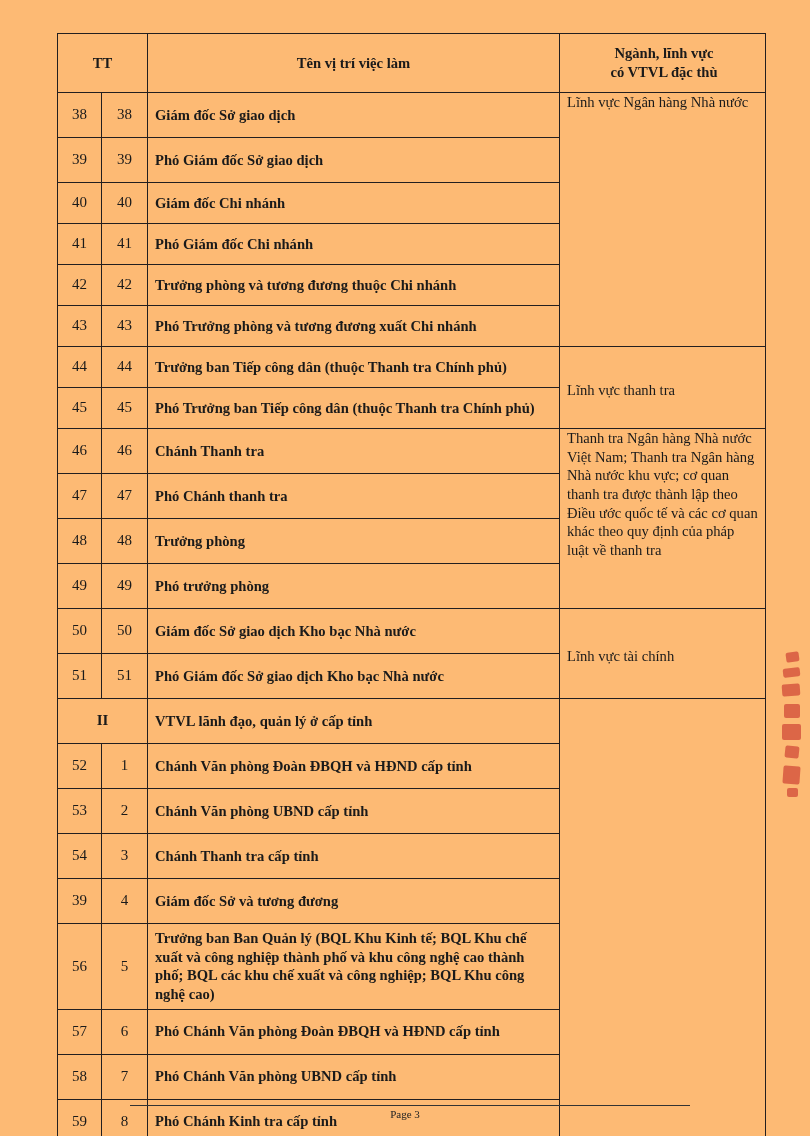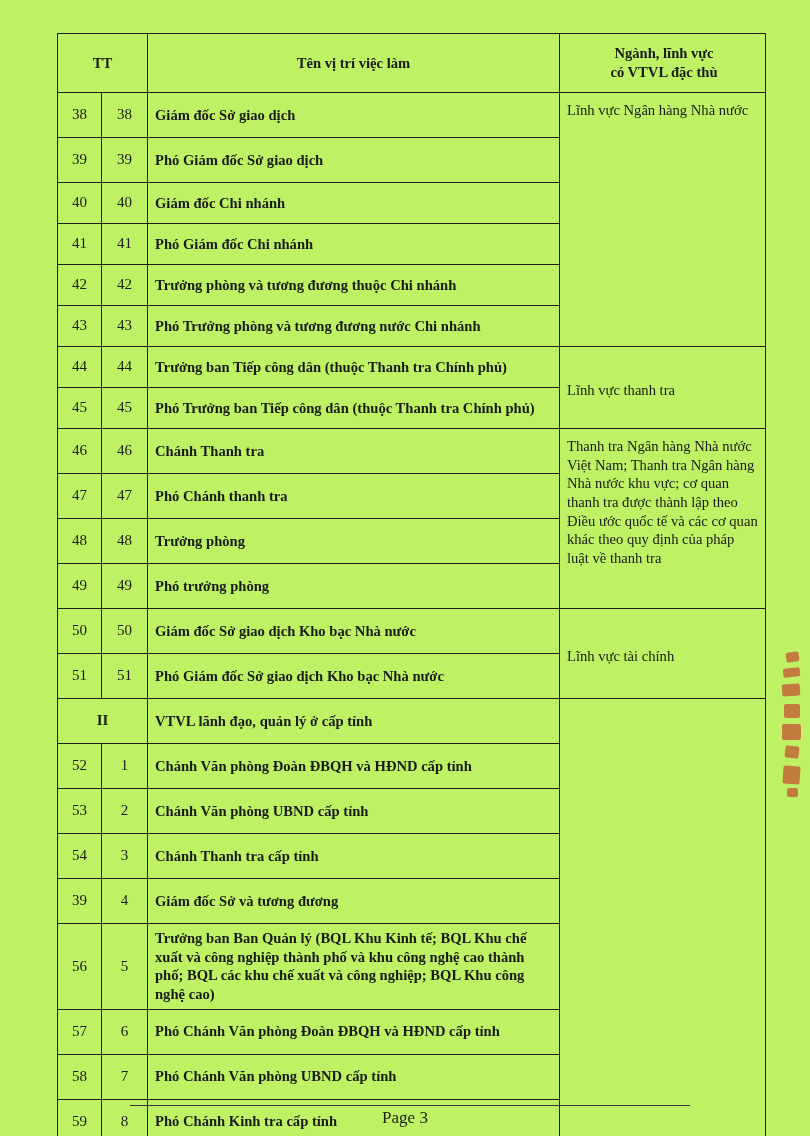--- a/index.html
+++ b/index.html
@@ -13,21 +13,21 @@
     position: relative;
     font-family: "Liberation Serif", serif;
     color: #1a1a1a;
     overflow: hidden;
   }
   .page {
     position: absolute;
     left: 0; top: 0;
     width: 810px;
     height: 1136px;
-    background: #bef264;
+    background: #fdba74;
   }
   .doc-table {
     position: absolute;
     left: 57px;
     top: 33px;
     width: 708px;
     border-collapse: collapse;
     table-layout: fixed;
   }
   .doc-table td, .doc-table th {
@@ -57,21 +57,21 @@
     text-align: center;
     font-size: 15px;
   }
   td.name {
     text-align: left;
     font-weight: bold;
   }
   td.field {
     text-align: left;
     vertical-align: top;
-    padding-top: 8px;
+    padding-top: 0;
   }
   td.field.mid {
     vertical-align: middle;
     padding-top: 10px;
   }
   td.section-num {
     text-align: center;
     font-weight: bold;
   }
   td.section-name {
@@ -80,21 +80,21 @@
   .row-h36 td { height: 30px; }
   .row-h40 td { height: 34px; }
   .row-taller td { height: 66px; }
 
   .page-footer {
     position: absolute;
     left: 0;
     top: 1108px;
     width: 810px;
     text-align: center;
-    font-size: 17px;
+    font-size: 11px;
     font-family: "Liberation Serif", serif;
     color: #222;
   }
   .footer-rule {
     position: absolute;
     left: 130px;
     top: 1105px;
     width: 560px;
     height: 1px;
     background: #333;
@@ -171,21 +171,21 @@
         <td class="name">Phó Giám đốc Chi nhánh</td>
       </tr>
       <tr class="row-h36">
         <td class="num">42</td>
         <td class="num">42</td>
         <td class="name">Trưởng phòng và tương đương thuộc Chi nhánh</td>
       </tr>
       <tr class="row-h36">
         <td class="num">43</td>
         <td class="num">43</td>
-        <td class="name">Phó Trưởng phòng và tương đương nước Chi nhánh</td>
+        <td class="name">Phó Trưởng phòng và tương đương xuất Chi nhánh</td>
       </tr>
 
       <tr class="row-h36">
         <td class="num">44</td>
         <td class="num">44</td>
         <td class="name">Trưởng ban Tiếp công dân (thuộc Thanh tra Chính phủ)</td>
         <td class="field mid" rowspan="2">Lĩnh vực thanh tra</td>
       </tr>
       <tr class="row-h36">
         <td class="num">45</td>

